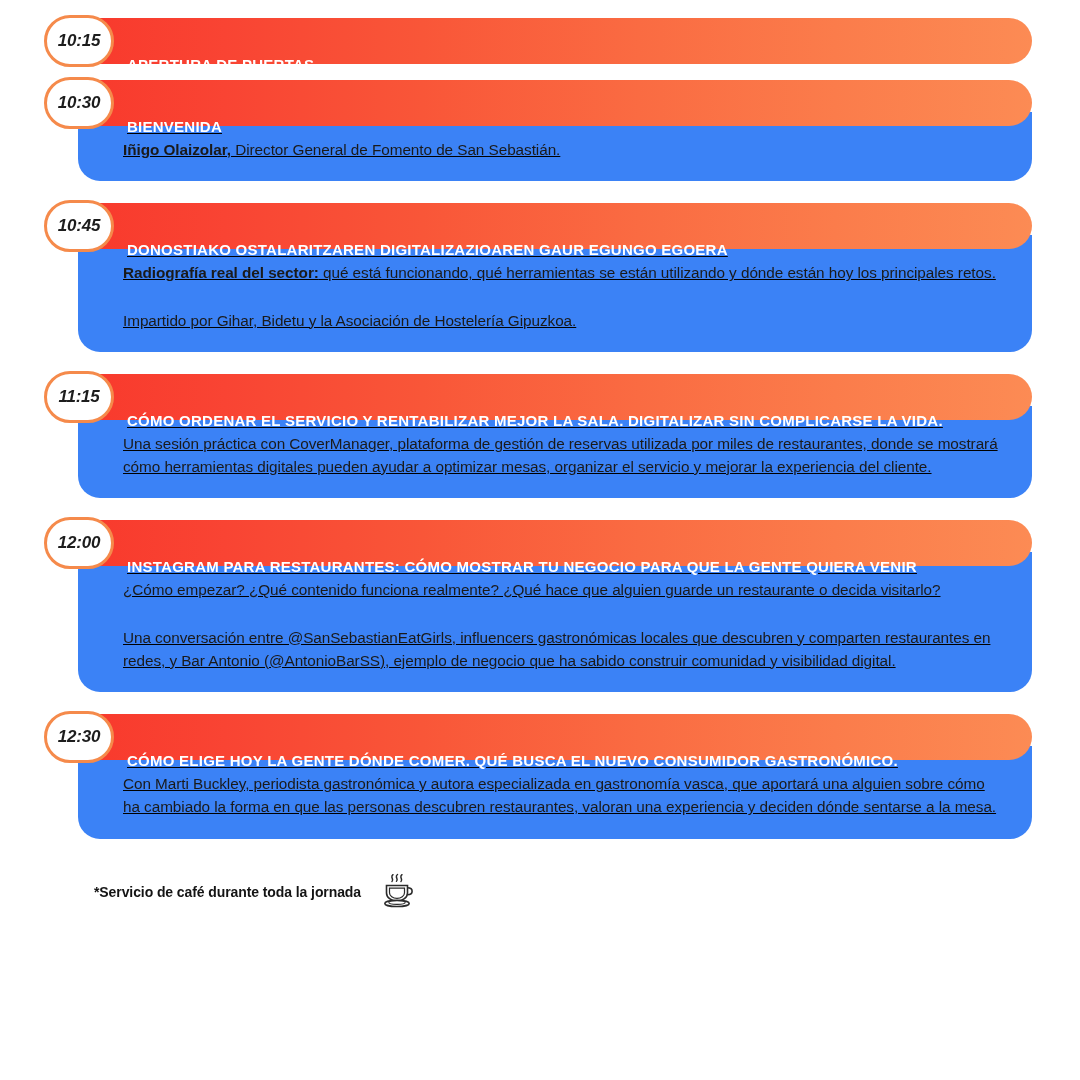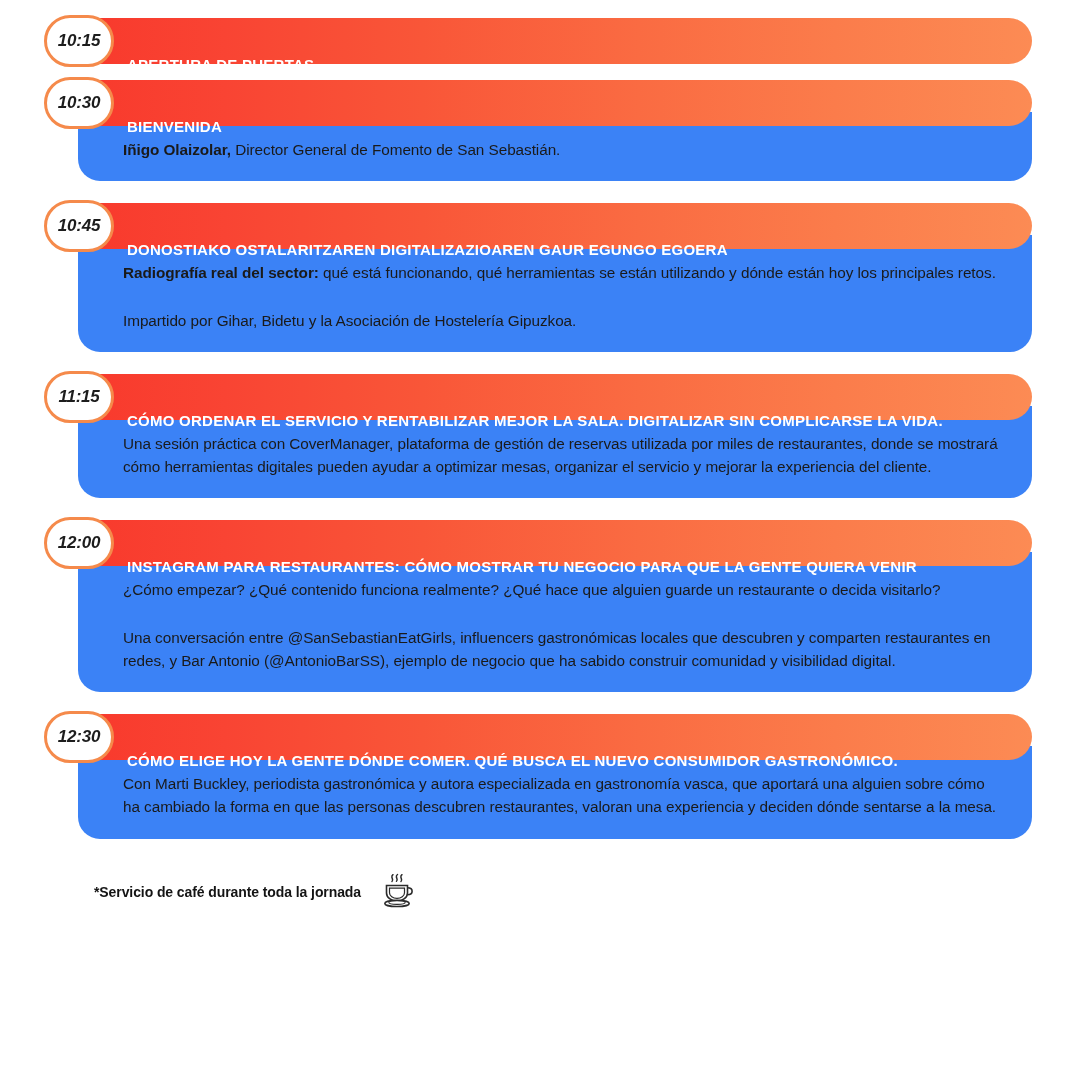--- a/index.html
+++ b/index.html
@@ -104,21 +104,21 @@
     font-size: 15.3px;
     line-height: 1.52;
     letter-spacing: -0.05px;
   }
   .para + .para { margin-top: 24px; }
   .para b { font-weight: 700; }
 
   
   .entry { margin-bottom: 18px; }
   .entry.gap-sm { margin-bottom: 16px; }
-  .entry.gap-md { margin-bottom: 22px; }
+  .entry.gap-md { margin-bottom: 22px; text-decoration: underline; }
 
   
   .footer {
     margin: 32px 0 0 46px;
     display: flex;
     align-items: center;
     gap: 4px;
   }
   .footer-text {
     font-family: "Liberation Sans", sans-serif;

